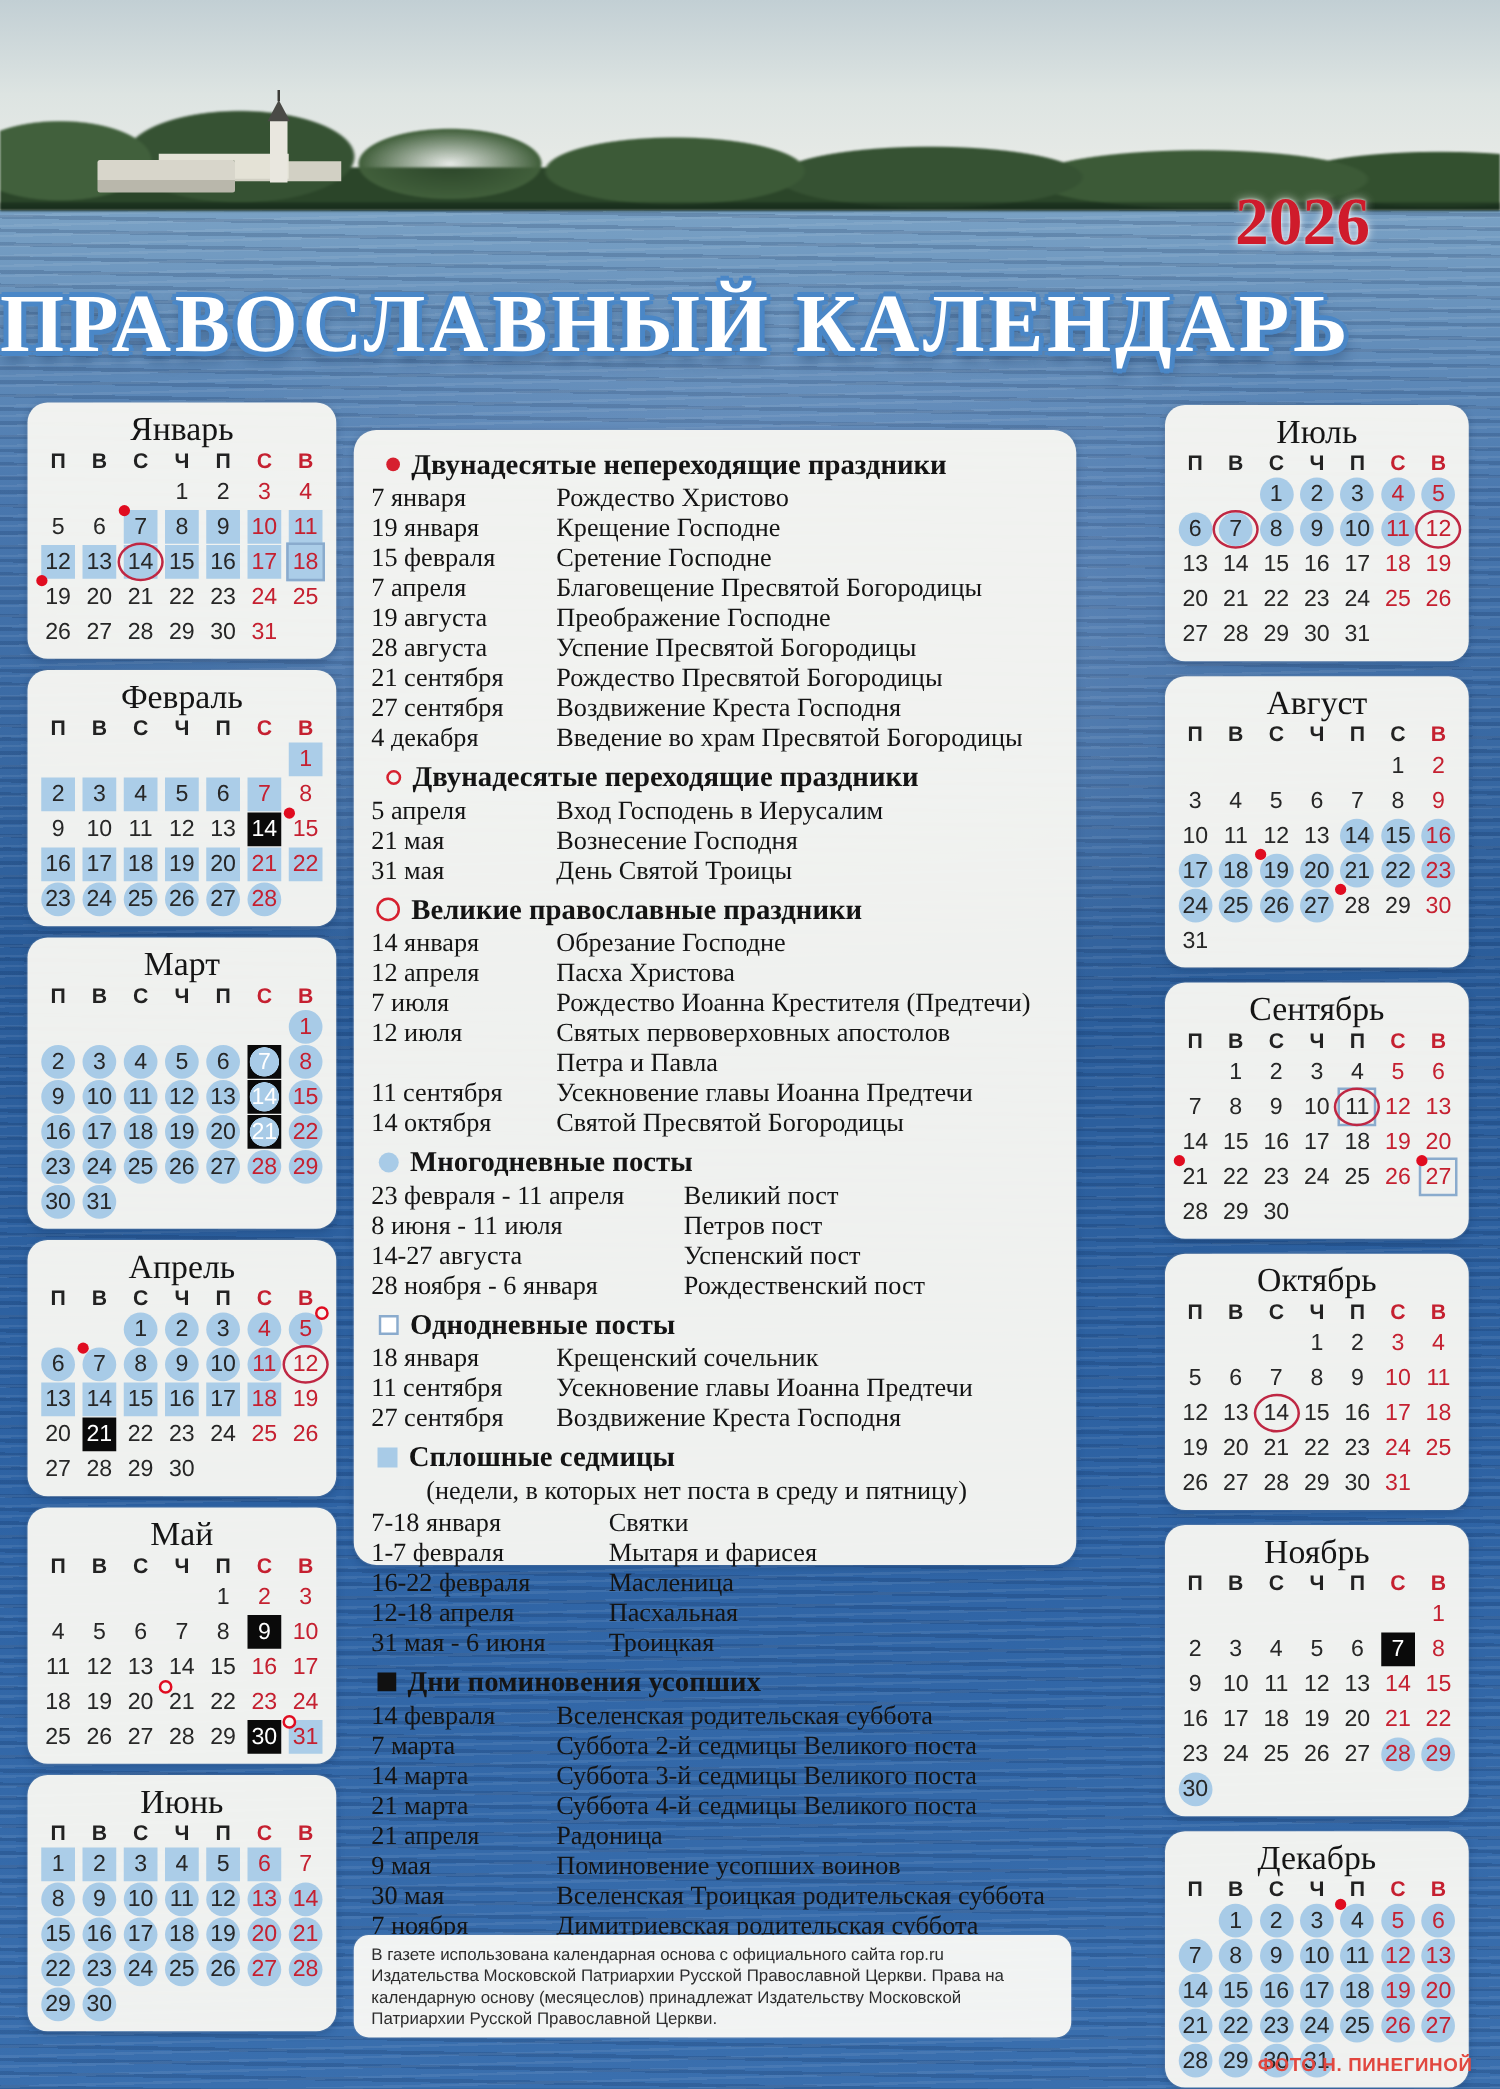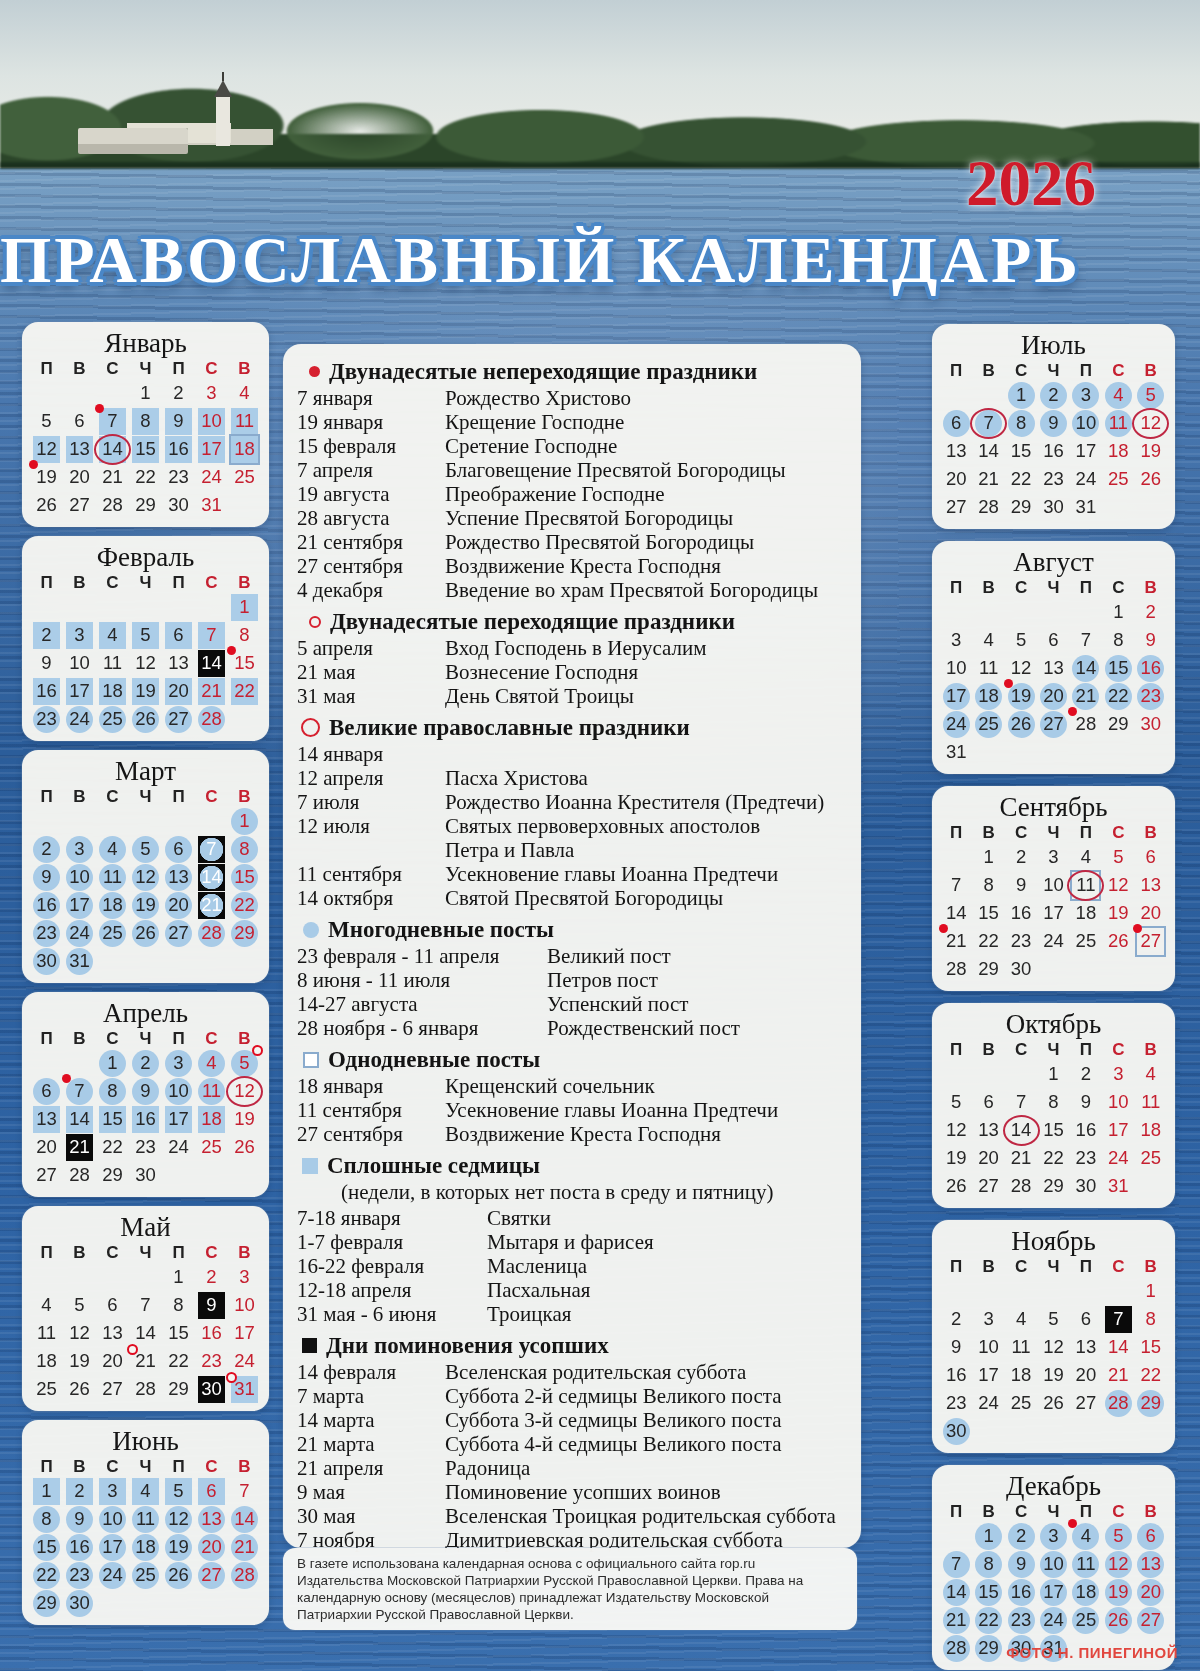--- a/index.html
+++ b/index.html
@@ -27,21 +27,21 @@
   .shore{position:absolute;top:162px;left:0;width:1200px;height:7px;background:rgba(20,40,25,.55);filter:blur(1px);}
   .church{position:absolute;top:96px;left:216px;width:14px;height:50px;background:#e9e7df;}
   .church::before{content:"";position:absolute;top:-16px;left:-2px;border-left:9px solid transparent;
     border-right:9px solid transparent;border-bottom:17px solid #4a4a46;}
   .church::after{content:"";position:absolute;top:-24px;left:6px;width:2px;height:9px;background:#3c3c38;}
   .houses{position:absolute;top:128px;left:78px;width:110px;height:26px;
     background:linear-gradient(180deg,#d8d6cb 0 60%,#b9b7ab 61% 100%);
     box-shadow:46px -8px 0 -3px #e4e2d6, 90px -4px 0 -5px #d2d0c4;border-radius:2px;filter:blur(.6px);}
   
   .year{position:absolute;top:146px;right:104px;font-family:"Liberation Serif",serif;font-weight:700;
-    font-size:65px;color:#cf1b2b;text-shadow:0 0 8px rgba(255,255,255,.85),0 0 2px rgba(255,255,255,.9);}
+    font-size:54px;color:#cf1b2b;text-shadow:0 0 8px rgba(255,255,255,.85),0 0 2px rgba(255,255,255,.9);}
   .main-title{position:absolute;top:222px;left:0;width:1190px;
     font-family:"Liberation Serif",serif;font-weight:700;font-size:66px;letter-spacing:3px;color:#fff;
     text-shadow:-3px -3px 0 #4a87c7,3px -3px 0 #4a87c7,-3px 3px 0 #4a87c7,3px 3px 0 #4a87c7,
       -4px 0 0 #4a87c7,4px 0 0 #4a87c7,0 -4px 0 #4a87c7,0 4px 0 #4a87c7,0 7px 12px rgba(8,38,80,.5);}
   
   .col{position:absolute;display:flex;flex-direction:column;gap:9px;}
   .col-left{left:22px;top:322px;width:247px;}
   .col-right{left:932px;top:324px;width:243px;gap:12px;}
   .month-panel{background:rgba(246,246,242,.97);border-radius:16px;padding:5px 8px 8px 8px;
     box-shadow:0 0 0 1px rgba(110,140,175,.25),0 2px 6px rgba(10,40,80,.25);}
@@ -58,21 +58,21 @@
   .num.blk{background:#0a0a0a;color:#fff;}
   .num.blkci{background:radial-gradient(circle at 50% 50%, #a8cbe7 0 11.5px, #0a0a0a 12px);color:#fff;}
   .num.box{border:2px solid #8aabcd;}
   .num.ring::after{content:"";position:absolute;inset:-2px -5px;border:2px solid #bf2743;border-radius:50%;}
   .num.fdot-tl::before,.num.fdot-tr::before,.num.odot-tl::before,.num.odot-tr::before{
     content:"";position:absolute;width:9px;height:9px;border-radius:50%;z-index:2;}
   .num.fdot-tl::before{top:-4px;left:-4px;background:#e00c20;}
   .num.odot-tl::before{top:-4px;left:-5px;width:7px;height:7px;background:#f6f6f2;border:2px solid #e00c20;}
   .num.odot-tr::before{top:-5px;right:-5px;width:7px;height:7px;background:#f6f6f2;border:2px solid #e00c20;}
   
-  .mid-panel{position:absolute;left:283px;top:344px;width:578px;height:1204px;
+  .mid-panel{position:absolute;left:283px;top:344px;width:578px;height:908px;
     background:rgba(246,246,242,.97);border-radius:18px;padding:10px 0 0 0;box-sizing:border-box;
     box-shadow:0 0 0 1px rgba(110,140,175,.25),0 2px 6px rgba(10,40,80,.25);
     font-family:"Liberation Serif",serif;color:#141414;}
   .sec{margin:0 0 2px 0;}
   .sec-head{display:flex;align-items:center;gap:9px;padding:5px 10px 2px 26px;
     font-weight:700;font-size:23px;line-height:25px;}
   .sec-sub{padding:0 10px 2px 14px;font-size:21px;line-height:24px;margin-left:44px;}
   .sym{flex:0 0 auto;display:inline-block;}
   .sym.rdot{width:11px;height:11px;border-radius:50%;background:#d6202f;}
   .sym.rodot{width:8px;height:8px;border-radius:50%;border:2.5px solid #d6202f;background:transparent;}
@@ -1614,20 +1614,21 @@
         <span class="feast-label">День Святой Троицы</span>
       </div>
     </div>
     <div class="sec">
       <div class="sec-head">
         <span class="sym rring"></span>
         <span>Великие православные праздники</span>
       </div>
       <div class="feast-row">
         <span class="feast-date">14 января</span>
+        <span class="feast-label">Обрезание Господне</span>
       </div>
       <div class="feast-row">
         <span class="feast-date">12 апреля</span>
         <span class="feast-label">Пасха Христова</span>
       </div>
       <div class="feast-row">
         <span class="feast-date">7 июля</span>
         <span class="feast-label">Рождество Иоанна Крестителя (Предтечи)</span>
       </div>
       <div class="feast-row">

